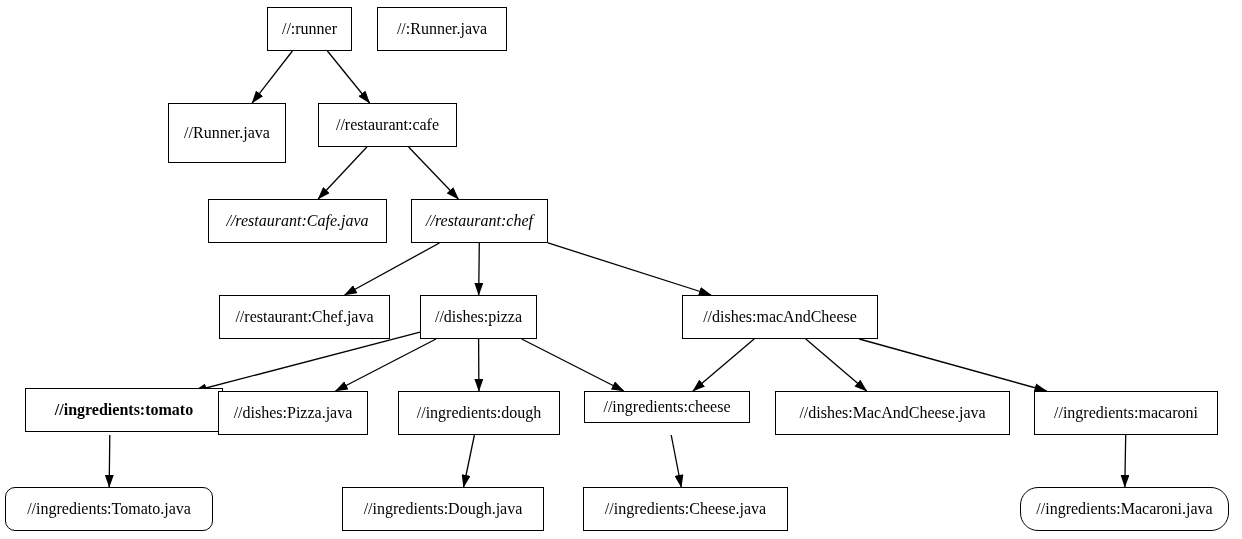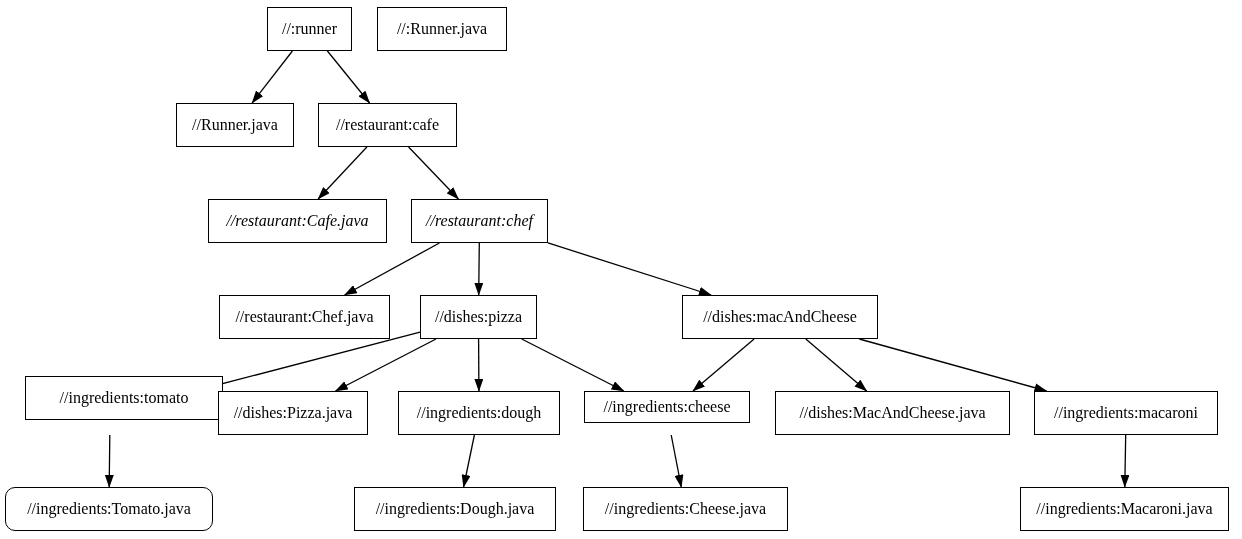--- a/index.html
+++ b/index.html
@@ -64,31 +64,31 @@
         <line x1="859.3" y1="339.0" x2="1046.7" y2="391.0" stroke="#000000" stroke-width="1.3" marker-end="url(#arrowhead)"></line>
         <line x1="109.8" y1="435.0" x2="109.2" y2="487.0" stroke="#000000" stroke-width="1.3" marker-end="url(#arrowhead)"></line>
         <line x1="474.4" y1="435.0" x2="463.6" y2="487.0" stroke="#000000" stroke-width="1.3" marker-end="url(#arrowhead)"></line>
         <line x1="671.2" y1="435.0" x2="681.3" y2="487.0" stroke="#000000" stroke-width="1.3" marker-end="url(#arrowhead)"></line>
         <line x1="1125.7" y1="435.0" x2="1124.8" y2="487.0" stroke="#000000" stroke-width="1.3" marker-end="url(#arrowhead)"></line>
       </g>
   </svg>
   <div id="node-layer">
       <div class="node" style="left: 267px; top: 7px; width: 85px; height: 44px;">//:runner</div>
       <div class="node" style="left: 377px; top: 7px; width: 130px; height: 44px;">//:Runner.java</div>
-      <div class="node" style="left: 176px; top: 103px; width: 118px; height: 44px;">//Runner.java</div>
+      <div class="node" style="left: 168px; top: 103px; width: 118px; height: 60px;">//Runner.java</div>
       <div class="node" style="left: 318px; top: 103px; width: 139px; height: 44px;">//restaurant:cafe</div>
       <div class="node" style="left: 208px; top: 199px; width: 179px; height: 44px; font-style: italic;">//restaurant:Cafe.java</div>
       <div class="node" style="left: 411px; top: 199px; width: 137px; height: 44px; font-style: italic;">//restaurant:chef</div>
       <div class="node" style="left: 219px; top: 295px; width: 171px; height: 44px;">//restaurant:Chef.java</div>
       <div class="node" style="left: 420px; top: 295px; width: 117px; height: 44px;">//dishes:pizza</div>
       <div class="node" style="left: 682px; top: 295px; width: 196px; height: 44px;">//dishes:macAndCheese</div>
-      <div class="node" style="left: 25px; top: 376px; width: 198px; height: 44px;">//ingredients:tomato</div>
+      <div class="node" style="left: 25px; top: 388px; width: 198px; height: 44px; font-weight: bold;">//ingredients:tomato</div>
       <div class="node" style="left: 218px; top: 391px; width: 150px; height: 44px;">//dishes:Pizza.java</div>
       <div class="node" style="left: 398px; top: 391px; width: 162px; height: 44px;">//ingredients:dough</div>
       <div class="node" style="left: 584px; top: 391px; width: 166px; height: 32px;">//ingredients:cheese</div>
       <div class="node" style="left: 775px; top: 391px; width: 235px; height: 44px;">//dishes:MacAndCheese.java</div>
       <div class="node" style="left: 1034px; top: 391px; width: 184px; height: 44px;">//ingredients:macaroni</div>
       <div class="node" style="left: 5px; top: 487px; width: 208px; height: 44px; border-radius: 10px;">//ingredients:Tomato.java</div>
-      <div class="node" style="left: 354px; top: 487px; width: 202px; height: 44px;">//ingredients:Dough.java</div>
+      <div class="node" style="left: 342px; top: 487px; width: 202px; height: 44px;">//ingredients:Dough.java</div>
       <div class="node" style="left: 583px; top: 487px; width: 205px; height: 44px;">//ingredients:Cheese.java</div>
-      <div class="node" style="left: 1020px; top: 487px; width: 209px; height: 44px;">//ingredients:Macaroni.java</div>
+      <div class="node" style="left: 1020px; top: 487px; width: 209px; height: 44px; border-radius: 18px;">//ingredients:Macaroni.java</div>
     </div>
 </div>
 
 </body></html>

